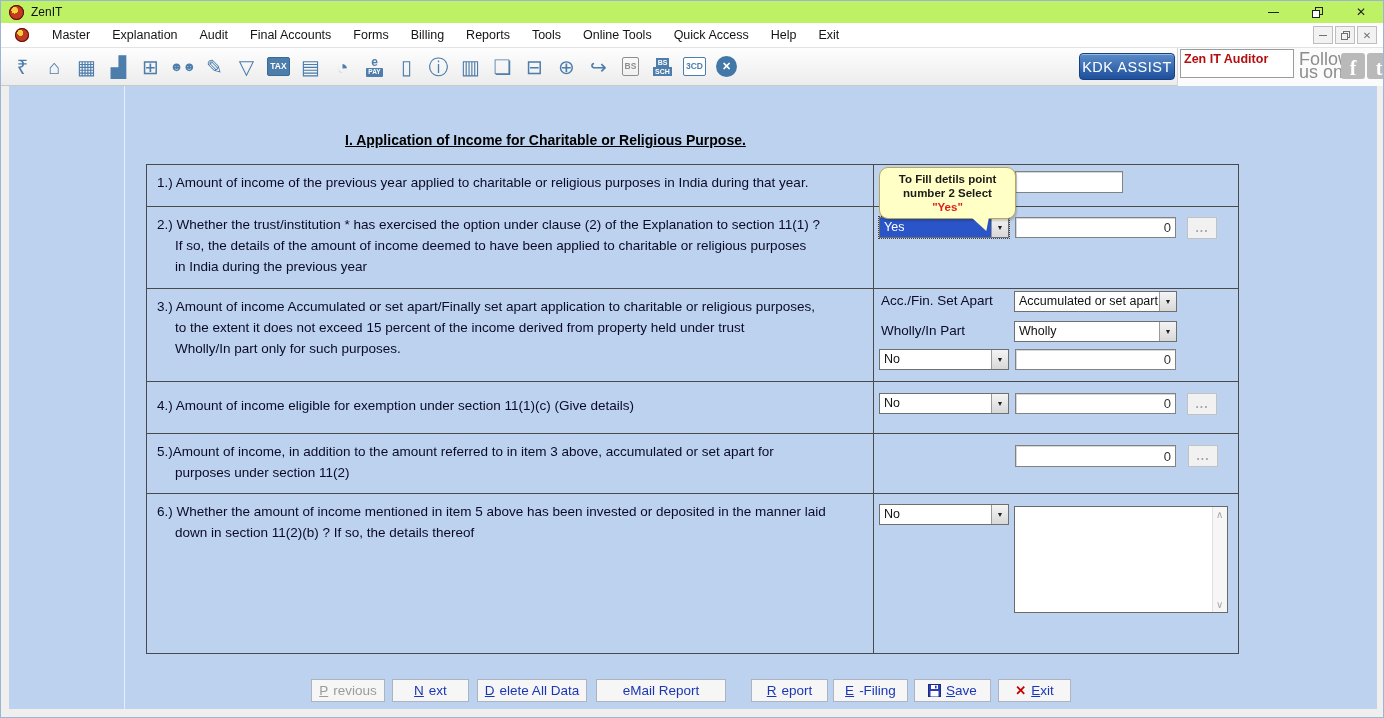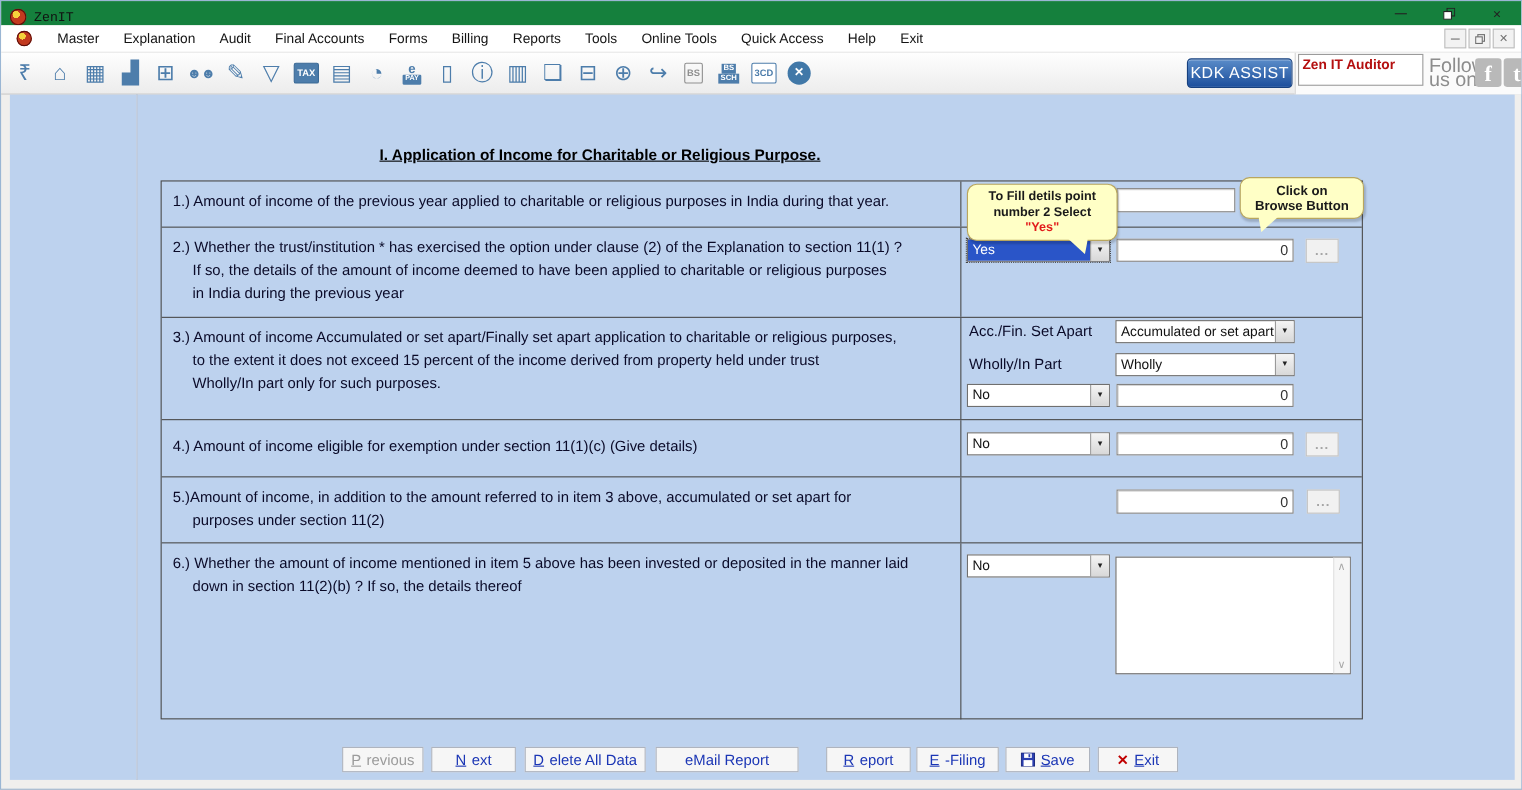--- a/index.html
+++ b/index.html
@@ -1,21 +1,21 @@
 <!DOCTYPE html>
 <html><head>
 <meta charset="utf-8">
 <style>
   * { margin:0; padding:0; box-sizing:border-box; }
   html,body { width:1384px; height:718px; }
   body { font-family:"Liberation Sans", sans-serif; background:#888; }
   .win { position:relative; width:1384px; height:718px; background:#f0efed; border:1px solid #9ab6d4; overflow:hidden; }
 
   
-  .titlebar { position:absolute; left:0; top:0; width:100%; height:22px; background:#15803d; display:flex; align-items:flex-end;font-family:Liberation Mono, monospace; }
+  .titlebar { position:absolute; left:0; top:0; width:100%; height:22px; background:#bef264; display:flex; align-items:center; }
   .logo { width:15px; height:15px; border-radius:50%; background:radial-gradient(circle at 38% 35%, #f5d23c 0 24%, #c23a1f 25% 68%, #7a1410 100%); box-shadow:inset 0 0 0 1px #5a0f0c; margin-left:8px; }
   .wtitle { font-size:12px; color:#111; margin-left:7px; }
   .wctrls { position:absolute; right:0; top:0; height:22px; display:flex; }
   .wc { width:44px; height:22px; display:flex; align-items:center; justify-content:center; color:#222; font-size:12px; }
   .wc .minbar { width:11px; border-top:1px solid #222; }
 
   
   .menubar { position:absolute; left:0; top:22px; width:100%; height:25px; background:#ffffff; display:flex; align-items:center; border-bottom:1px solid #e3e3e3; }
   .menubar .logo { width:14px; height:14px; margin-left:14px; }
   .mitems { display:flex; margin-left:12px; }
@@ -292,25 +292,20 @@
         <span class="dn">∨</span>
       </div>
     </div>
 
     <div class="callout" style="left:878px; top:81px; width:137px;">
       <div>To Fill detils point</div>
       <div>number 2 Select</div>
       <div class="red">"Yes"</div>
       <div class="tail tr"></div>
     </div>
-    <div class="callout" style="left:1126px; top:75px; width:113px; font-size:12px;">
-      <div>Click on</div>
-      <div>Browse Button</div>
-      <div class="tail tl"></div>
-    </div>
 
     <div class="fbtn disabled" style="left:310px; width:74px;"><u>P</u>revious</div>
     <div class="fbtn" style="left:391px; width:77px;"><u>N</u>ext</div>
     <div class="fbtn" style="left:476px; width:110px;"><u>D</u>elete All Data</div>
     <div class="fbtn" style="left:595px; width:130px;">eMail Report</div>
     <div class="fbtn" style="left:750px; width:77px;"><u>R</u>eport</div>
     <div class="fbtn" style="left:832px; width:75px;"><u>E</u>-Filing</div>
     <div class="fbtn" style="left:913px; width:77px;">
       <svg width="13" height="13" viewBox="0 0 13 13">
           <rect x="0.5" y="0.5" width="12" height="12" fill="#2b3fb0" stroke="#1c2a80"></rect>

